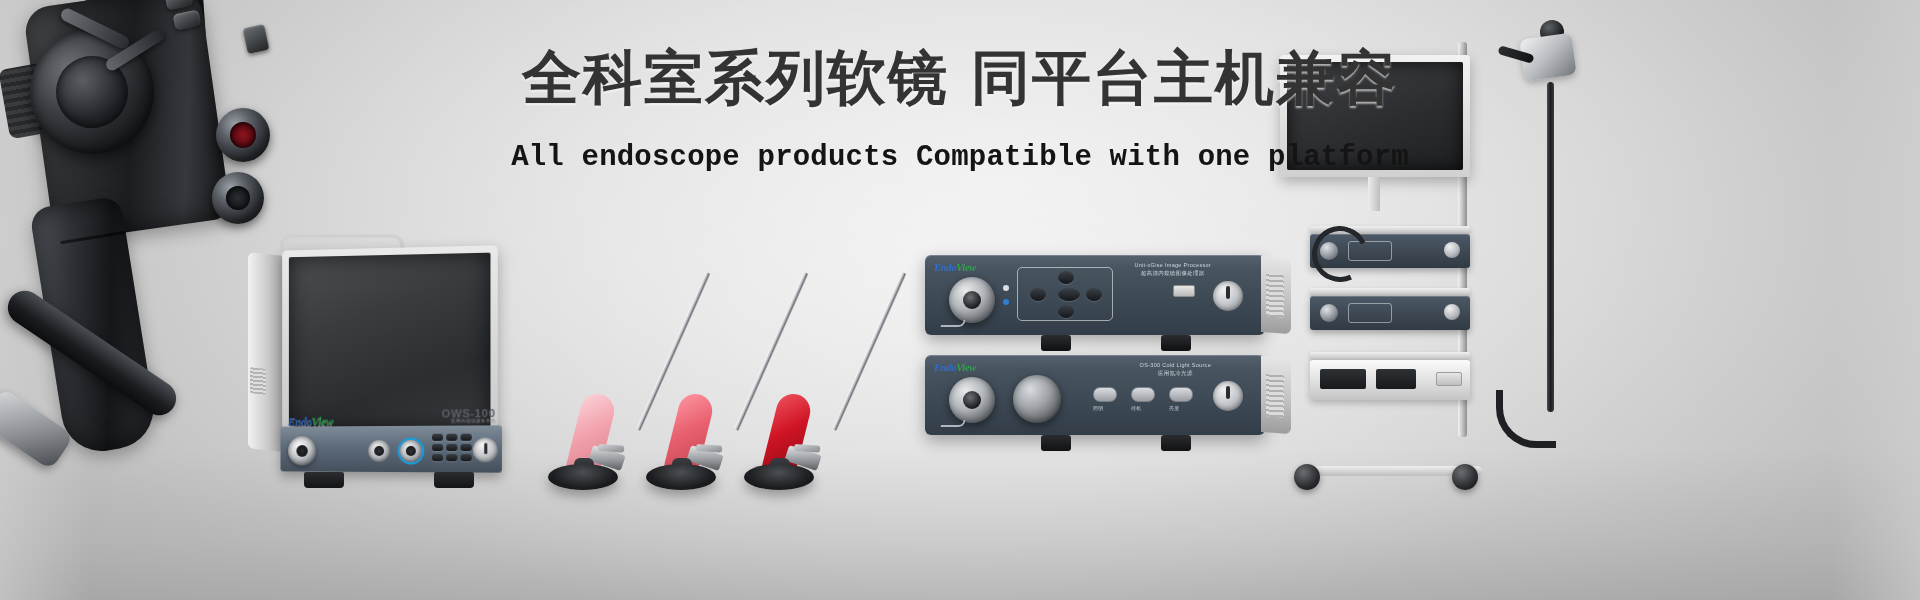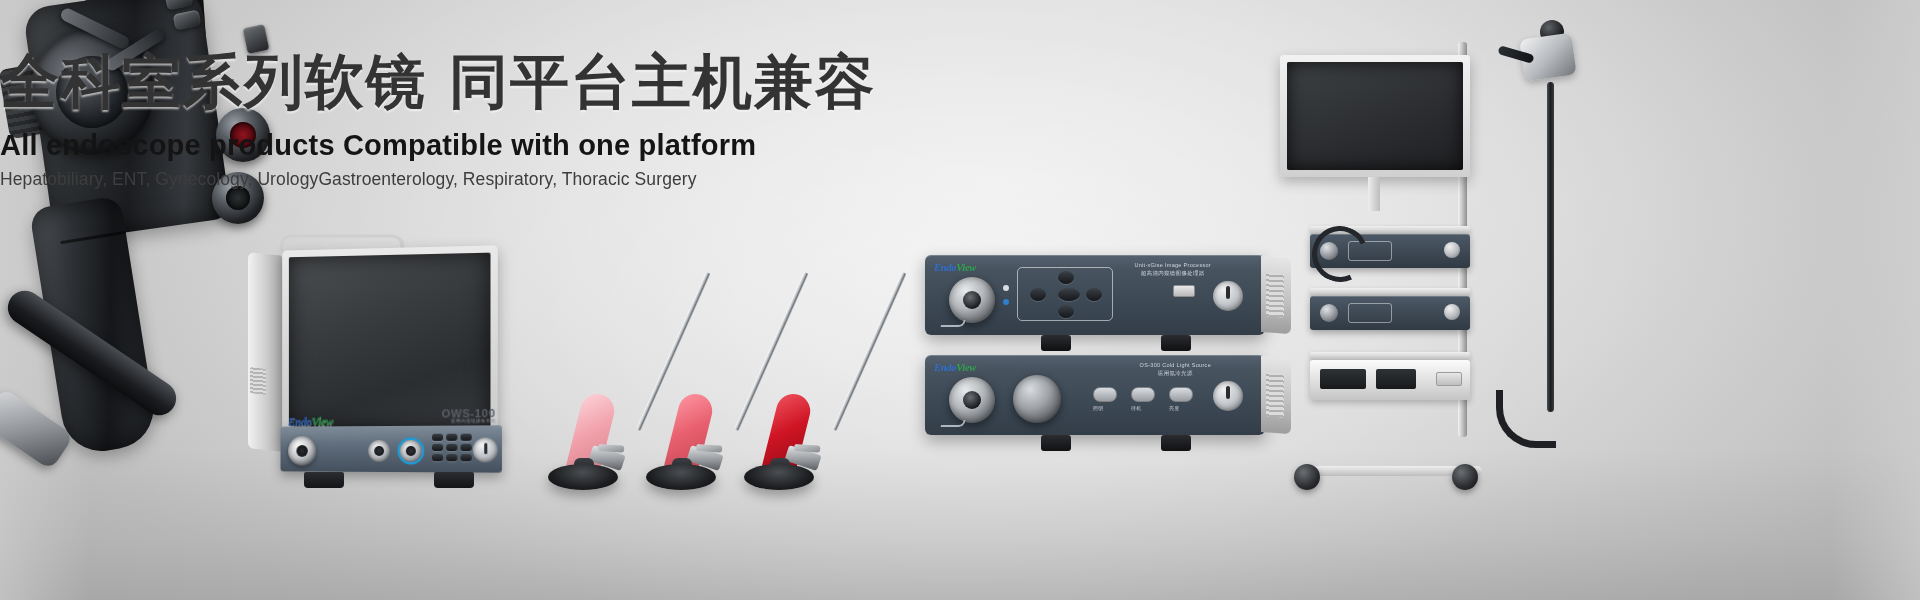--- a/index.html
+++ b/index.html
@@ -24,30 +24,30 @@
     pointer-events:none;
   }
   .floorshadow{
     position:absolute; left:0; right:0; bottom:0; height:150px;
     background:linear-gradient(180deg, rgba(170,170,170,0) 0%, rgba(165,165,165,.35) 60%, rgba(150,150,150,.5) 100%);
   }
 
   
   .textblock{
     position:absolute; left:0; right:0; top:52px;
-    text-align:left; z-index:40;
+    text-align:center; z-index:40;font-family:Liberation Mono, monospace;
   }
   .headline{
     font-size:59px; font-weight:700; letter-spacing:2px;
     color:#333333; line-height:1.05;
     text-shadow:0 2px 2px rgba(255,255,255,.65), 0 1px 0 rgba(0,0,0,.12);
   }
   .headline .gap{ display:inline-block; width:22px; }
   .subhead{
-    margin-top:15px;
+    margin-top:27px;
     font-size:29px; font-weight:700; color:#141414;
     letter-spacing:.2px;
   }
   .deptcn{
     margin-top:36px;
     font-size:19px; color:#3b3b3b; letter-spacing:.5px;
   }
   .depten{
     margin-top:7px;
     font-size:17.5px; color:#3d3d3d; letter-spacing:.1px;
@@ -659,20 +659,19 @@
     </div>
     <div class="insertion"></div>
     <div class="insertion2"></div>
   </div>
 
   <div class="textblock">
     <div class="headline">
       <span>全科室系列软镜</span><span class="gap"></span><span>同平台主机兼容</span>
     </div>
     <div class="subhead">All endoscope products Compatible with one platform</div>
-    <div class="depten">Hepatobiliary, ENT, Gynecology, UrologyGastroenterology, Respiratory, Thoracic Surgery</div>
   </div>
 
   <div class="floorshadow"></div>
   <div class="vignette"></div>
   <div class="edgefade l"></div>
   <div class="edgefade r"></div>
 </div>
 
 </body></html>

